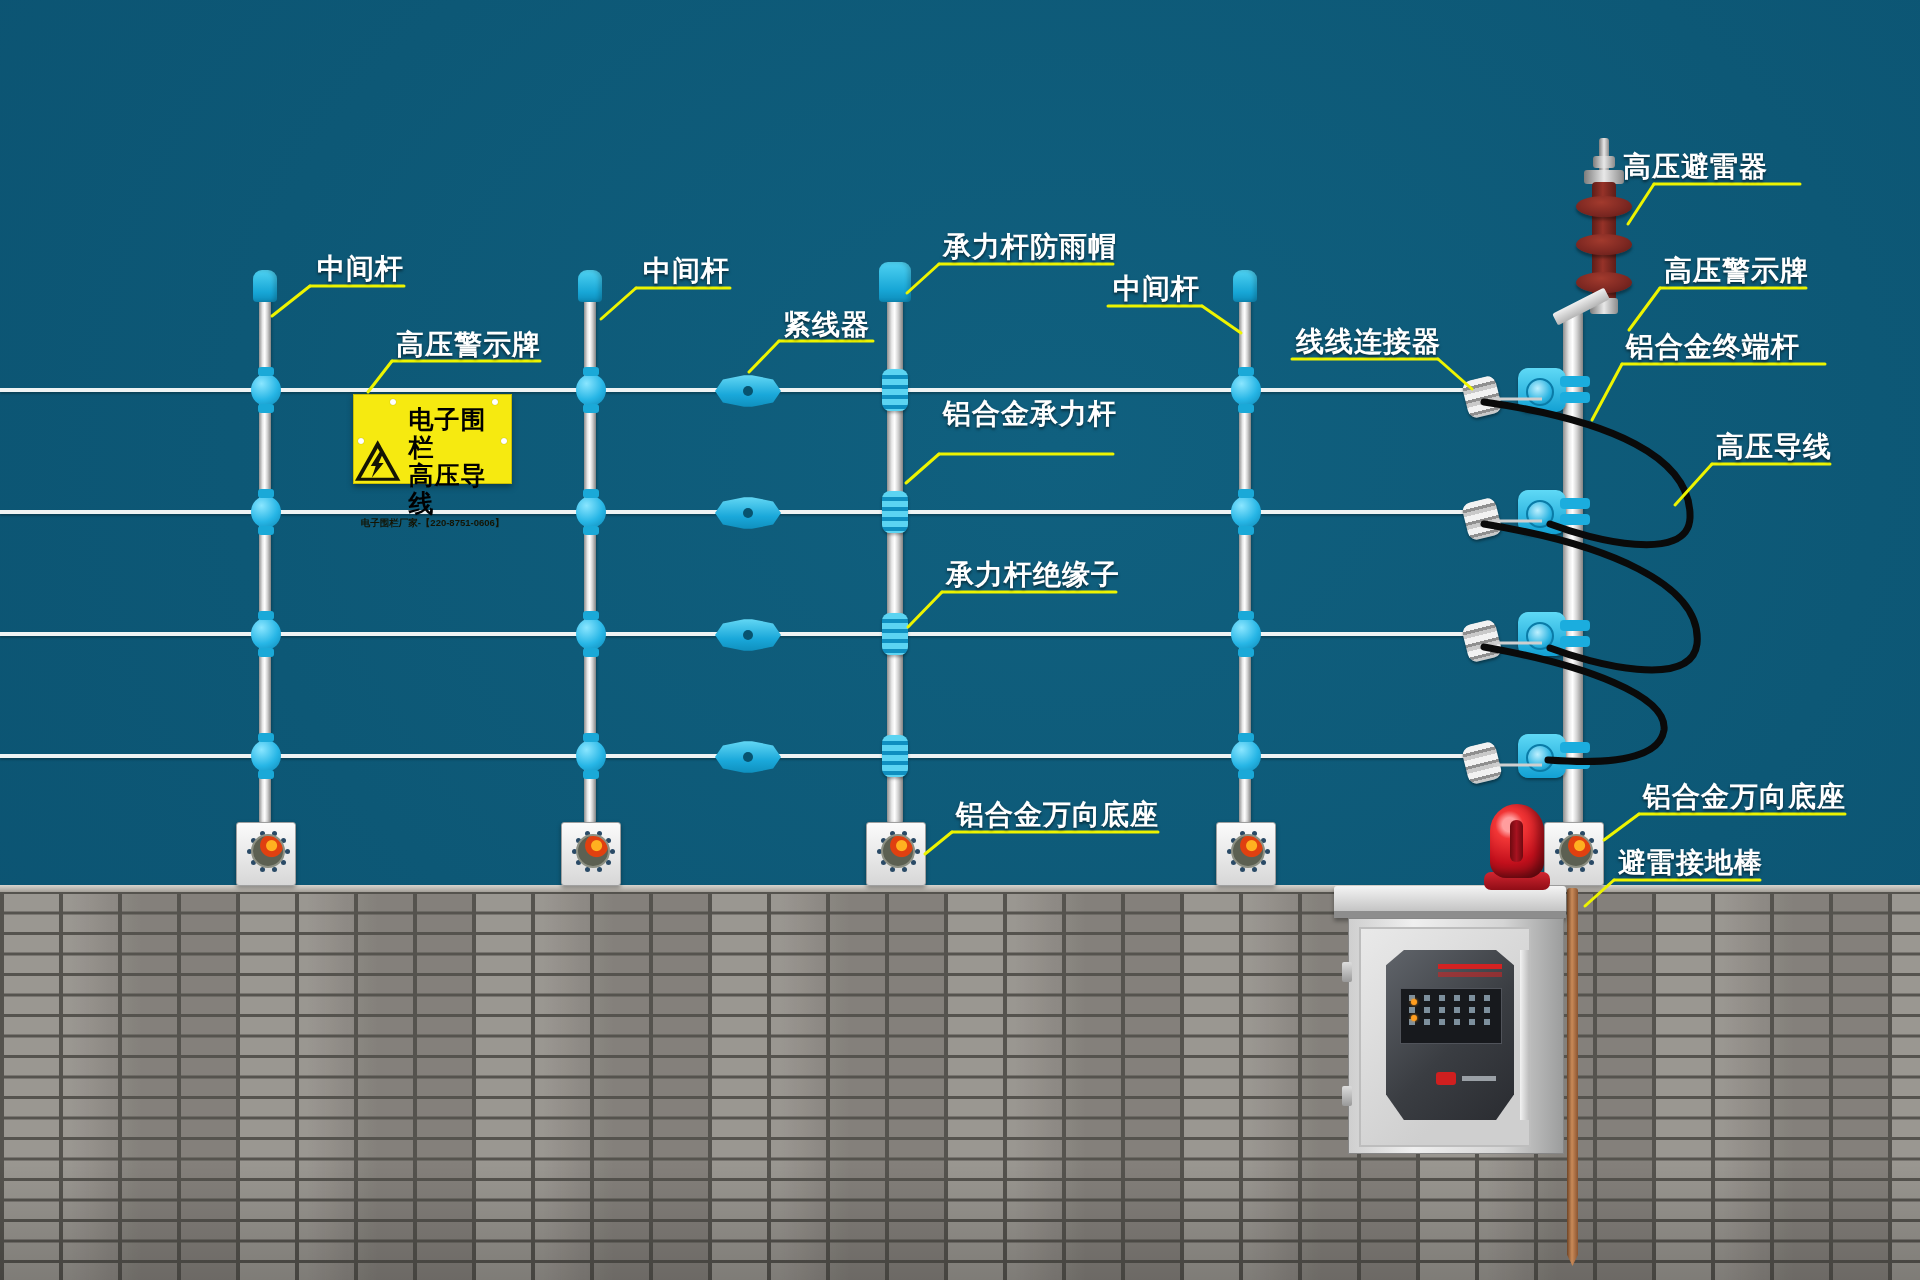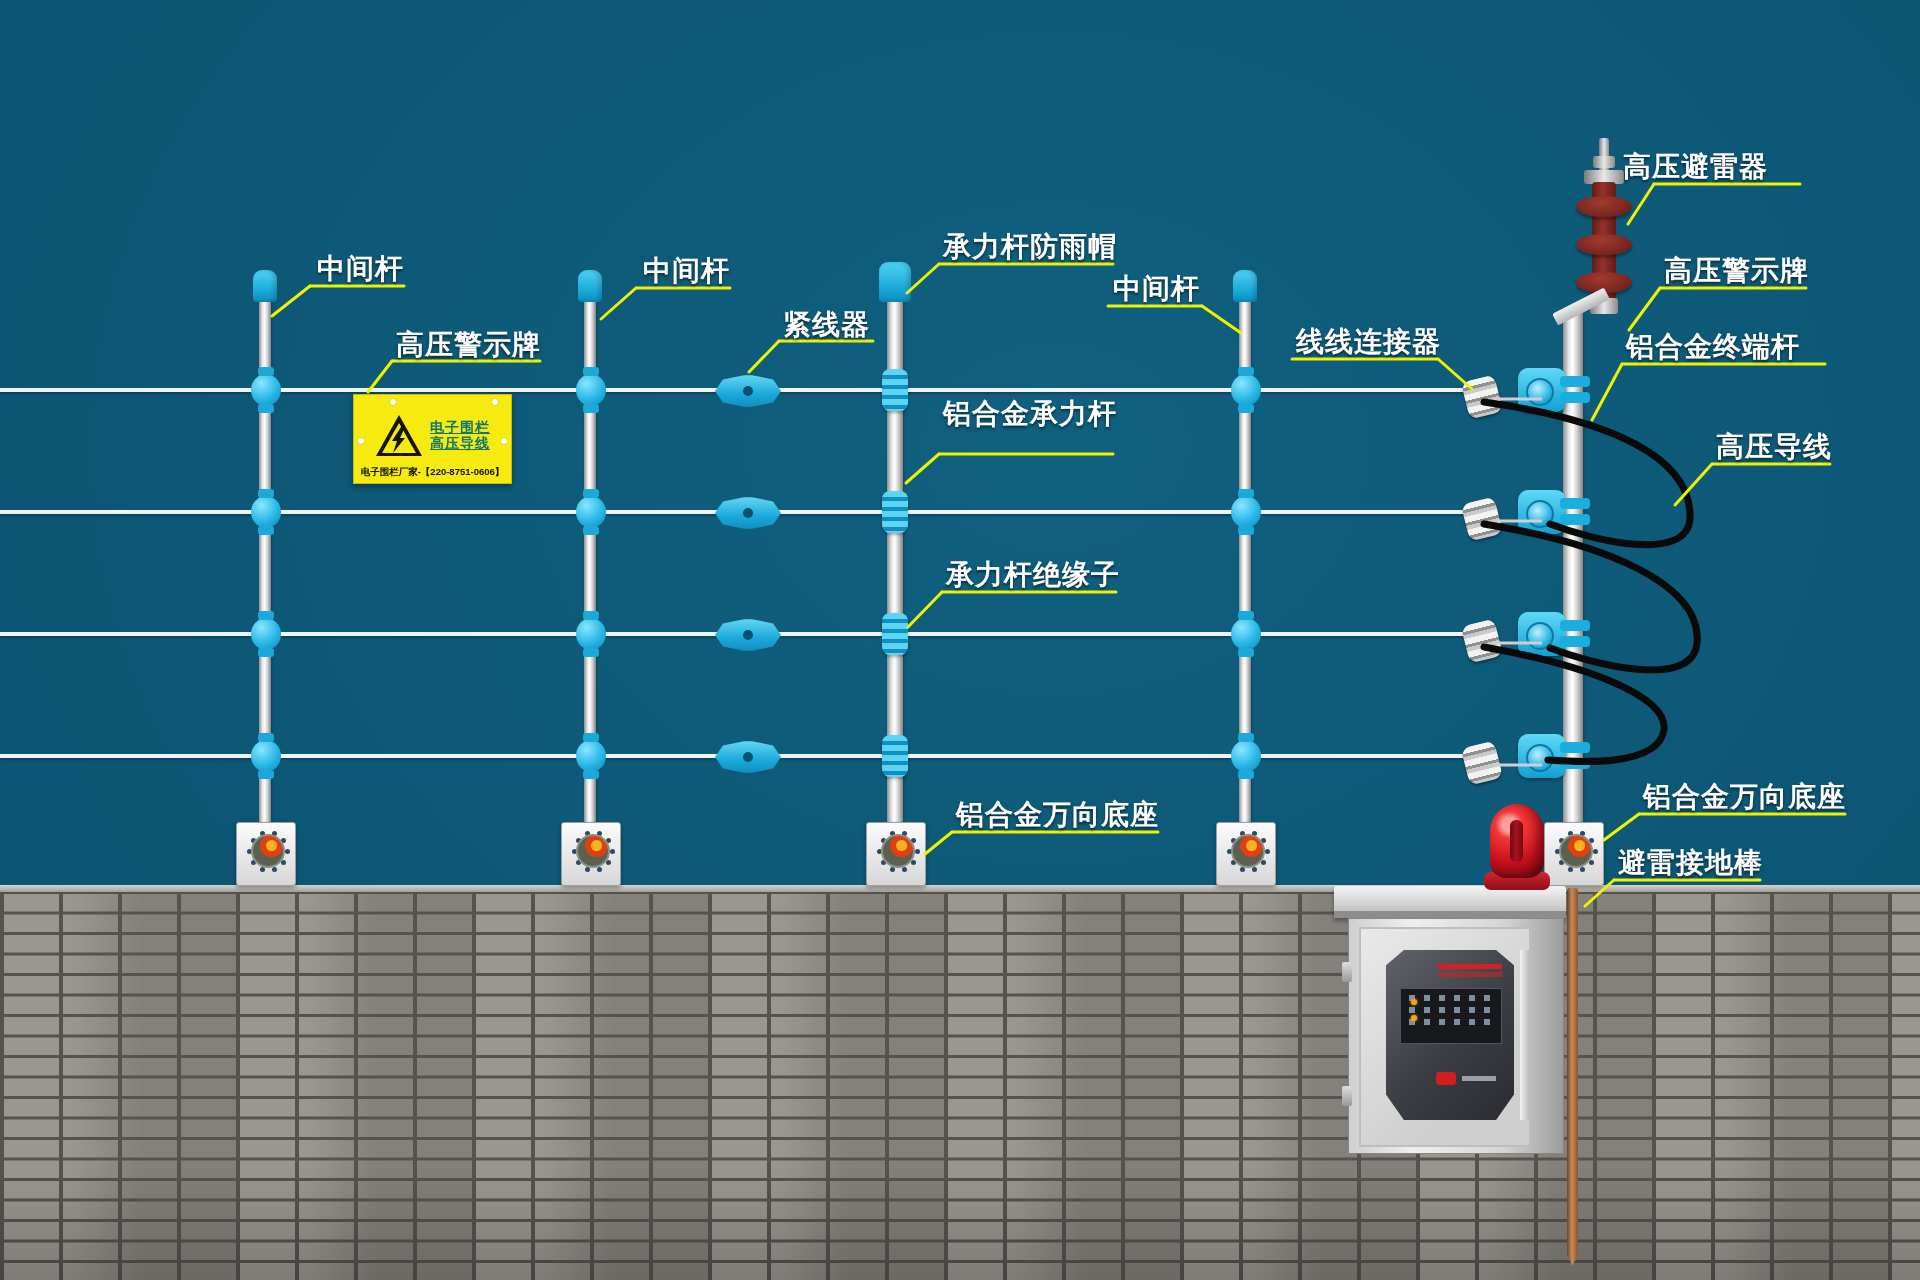--- a/index.html
+++ b/index.html
@@ -79,21 +79,21 @@
     box-shadow:19px 0 #2a4a66,15px 11px #2a4a66,6px 18px #2a4a66,-6px 18px #2a4a66,-15px 11px #2a4a66,
       -19px 0 #2a4a66,-15px -11px #2a4a66,-6px -18px #2a4a66,6px -18px #2a4a66,15px -11px #2a4a66;}
   .base b{position:absolute;left:50%;top:26px;width:30px;height:30px;margin:-15px 0 0 -15px;border-radius:50%;
     background:radial-gradient(circle at 62% 32%,#ffb020 0 5px,#e04010 6px 11px,#5c6052 12px);
     border:2px solid #8d9083;}
 
   
   .sign{position:absolute;left:353px;top:394px;width:157px;height:88px;background:#f6ea10;
     border:1px solid #c8bd06;box-shadow:0 3px 6px rgba(0,0,0,.35);display:flex;flex-direction:column;}
   .sign-row{display:flex;align-items:center;justify-content:center;gap:7px;flex:1;padding-top:10px;}
-  .sign-text{font-weight:bold;color:#0f766e;font-size:14px;line-height:1.12;letter-spacing:1px;white-space:pre-line;text-decoration:underline;}
+  .sign-text{font-weight:bold;color:#000000;font-size:25px;line-height:1.12;letter-spacing:1px;white-space:pre-line;}
   .sign-footer{font-size:9.5px;font-weight:bold;color:#141404;text-align:center;padding-bottom:4px;letter-spacing:0;}
   .hole{position:absolute;width:6px;height:6px;border-radius:50%;background:#fff;box-shadow:0 0 1px rgba(0,0,0,.4);}
 
   
   .arr-body{position:absolute;left:1592px;top:182px;width:24px;height:120px;
     background:linear-gradient(90deg,#5e1d18,#963228 45%,#5e1d18);border-radius:4px;}
   .skirt{position:absolute;left:1576px;width:56px;height:21px;border-radius:50%;
     background:radial-gradient(ellipse at 45% 30%,#a23a2d,#7c2721 60%,#5a1b16);box-shadow:0 3px 3px rgba(0,0,0,.35);}
   .arr-metal{position:absolute;background:linear-gradient(90deg,#7c7c7c,#e8e8e8 50%,#8b8b8b);border-radius:3px;}
   .bracket{position:absolute;left:1552px;top:300px;width:58px;height:13px;

